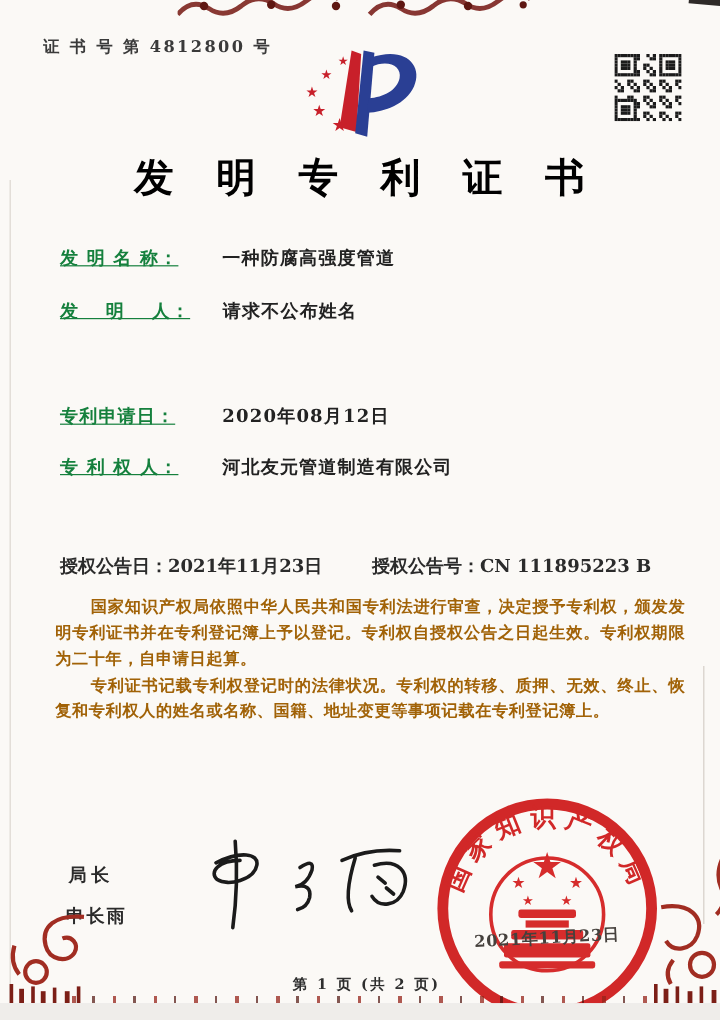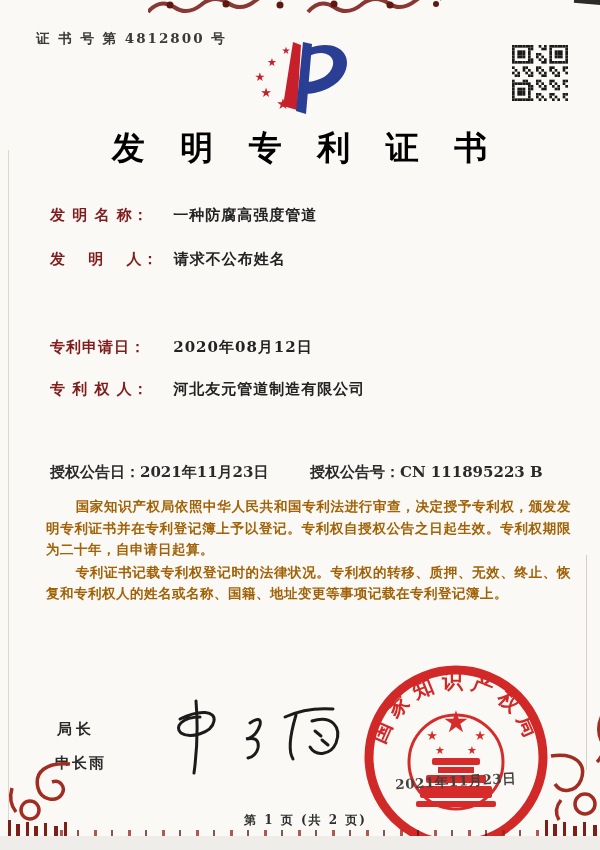--- a/index.html
+++ b/index.html
@@ -9,22 +9,22 @@
   .edge-left{position:absolute;left:8px;top:150px;width:1px;height:690px;background:#ddd7d0;}
   .edge-right{position:absolute;left:586px;top:555px;width:1px;height:215px;background:#d5cfc8;}
   .slash-tr{position:absolute;left:574px;top:-1px;width:30px;height:5px;background:#2e2a28;transform:rotate(5deg);}
   
   .cert-no{position:absolute;left:36px;top:30px;font-size:13.5px;font-weight:600;letter-spacing:2px;color:#3a3a3a;}
   .logo{position:absolute;left:245px;top:36px;width:115px;height:90px;}
   .qr{position:absolute;left:512px;top:45px;width:56px;height:56px;}
   .title{position:absolute;left:0;right:0;top:126px;text-align:center;font-size:33px;font-weight:700;letter-spacing:12px;color:#000000;}
   
   .frow{position:absolute;left:50px;right:30px;font-size:15px;font-weight:600;white-space:nowrap;}
-  .frow .lab{display:inline-block;min-width:108px;letter-spacing:1px;color:#7f1d1d;}
-  .frow .val{margin-left:10px;letter-spacing:1px;color:#222;}
+  .frow .lab{display:inline-block;min-width:108px;letter-spacing:1px;color:#15803d;text-decoration:underline;}
+  .frow .val{margin-left:22px;letter-spacing:1px;color:#222;}
   .grant-right{position:absolute;left:260px;top:0;}
   
   .legal{position:absolute;left:46px;right:40px;top:496px;font-size:13.5px;line-height:21.5px;font-weight:600;letter-spacing:.5px;text-align:justify;color:#a16207;}
   .legal p{margin:0 0 1px 0;text-indent:2.2em;}
   
   .dir-title{position:absolute;left:57px;top:720px;font-size:15px;font-weight:600;letter-spacing:4px;}
   .dir-name{position:absolute;left:55px;top:754px;font-size:15px;font-weight:600;letter-spacing:2px;text-align:right;}
   .sig{position:absolute;left:150px;top:693px;width:205px;height:100px;}
   
   .seal{position:absolute;left:360px;top:660px;width:192px;height:195px;opacity:.95;}

